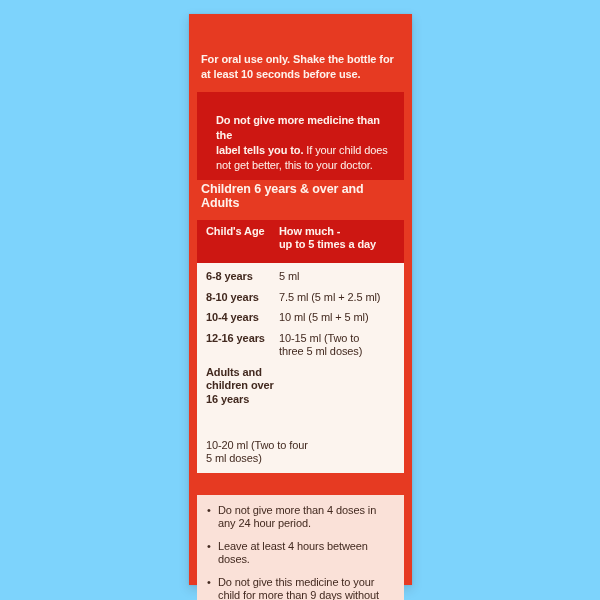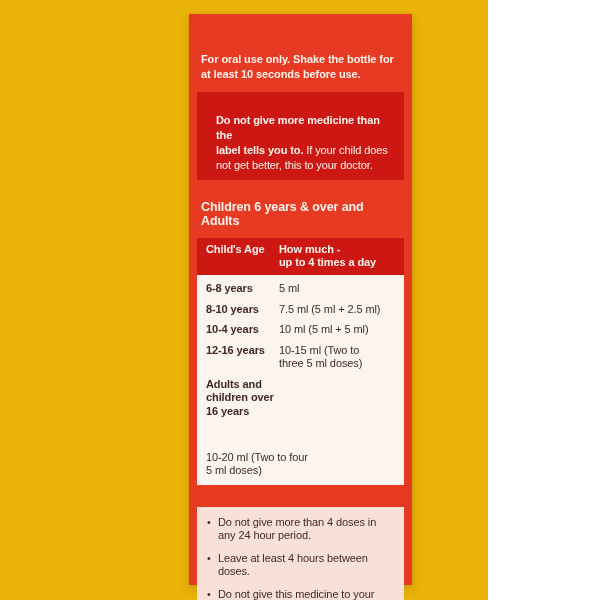--- a/index.html
+++ b/index.html
@@ -5,23 +5,23 @@
   html, body {
     margin: 0;
     padding: 0;
     width: 600px;
     height: 600px;
     background: #ffffff;
     font-family: "Liberation Sans", sans-serif;
   }
   .stage {
     position: relative;
-    width: 488px;
+    width: 600px;
     height: 600px;
-    background: #eab308;
+    background: #7dd3fc;
     overflow: hidden;
   }
   .package {
     position: absolute;
     left: 189px;
     top: 14px;
     width: 223px;
     height: 571px;
     background: #e63a22;
     box-shadow: 0 4px 10px rgba(60,40,35,0.18), 0 0 2px rgba(60,40,35,0.12);
@@ -43,39 +43,39 @@
     background: #cd1712;
     padding: 6px 9px 7px 19px;
     font-size: 11px;
     line-height: 15px;
     letter-spacing: -0.1px;
     white-space: pre-line;
     color: #fef2ec;
   }
   .warning-box .w-bold { font-weight: bold; }
   .section-heading {
-    margin: 20px 0 10px 4px;
+    margin: 2px 0 10px 4px;
     font-size: 12.5px;
     font-weight: bold;
     letter-spacing: -0.1px;
     color: #fef2ec;
   }
   .dose-table {
     background: #fcf4ee;
     color: #42291f;
   }
   .t-header {
     display: flex;
     background: #cd1712;
     color: #fef2ec;
     font-weight: bold;
     font-size: 11px;
     line-height: 13px;
     letter-spacing: -0.1px;
-    padding: 5px 9px 6px 9px;
+    padding: 5px 9px 12px 9px;
     white-space: pre-line;
   }
   .t-body {
     padding: 7px 9px 7px 9px;
   }
   .t-row {
     display: flex;
     margin-bottom: 7px;
     font-size: 11px;
     line-height: 13.5px;
@@ -128,21 +128,21 @@
 label tells you to.</span><span> If your child does
 not get better, this to your doctor.</span>
     </div>
 
     <div class="section-heading">Children 6 years &amp; over and Adults</div>
 
     <div class="dose-table">
       <div class="t-header">
         <div class="col-age">Child's Age</div>
         <div class="col-dose">How much -
-up to 4 times a day</div>
+up to 5 times a day</div>
       </div>
       <div class="t-body">
         <div class="t-row">
           <div class="col-age">6-8 years</div>
           <div class="col-dose">5 ml</div>
         </div>
         <div class="t-row">
           <div class="col-age">8-10 years</div>
           <div class="col-dose">7.5 ml (5 ml + 2.5 ml)</div>
         </div>

